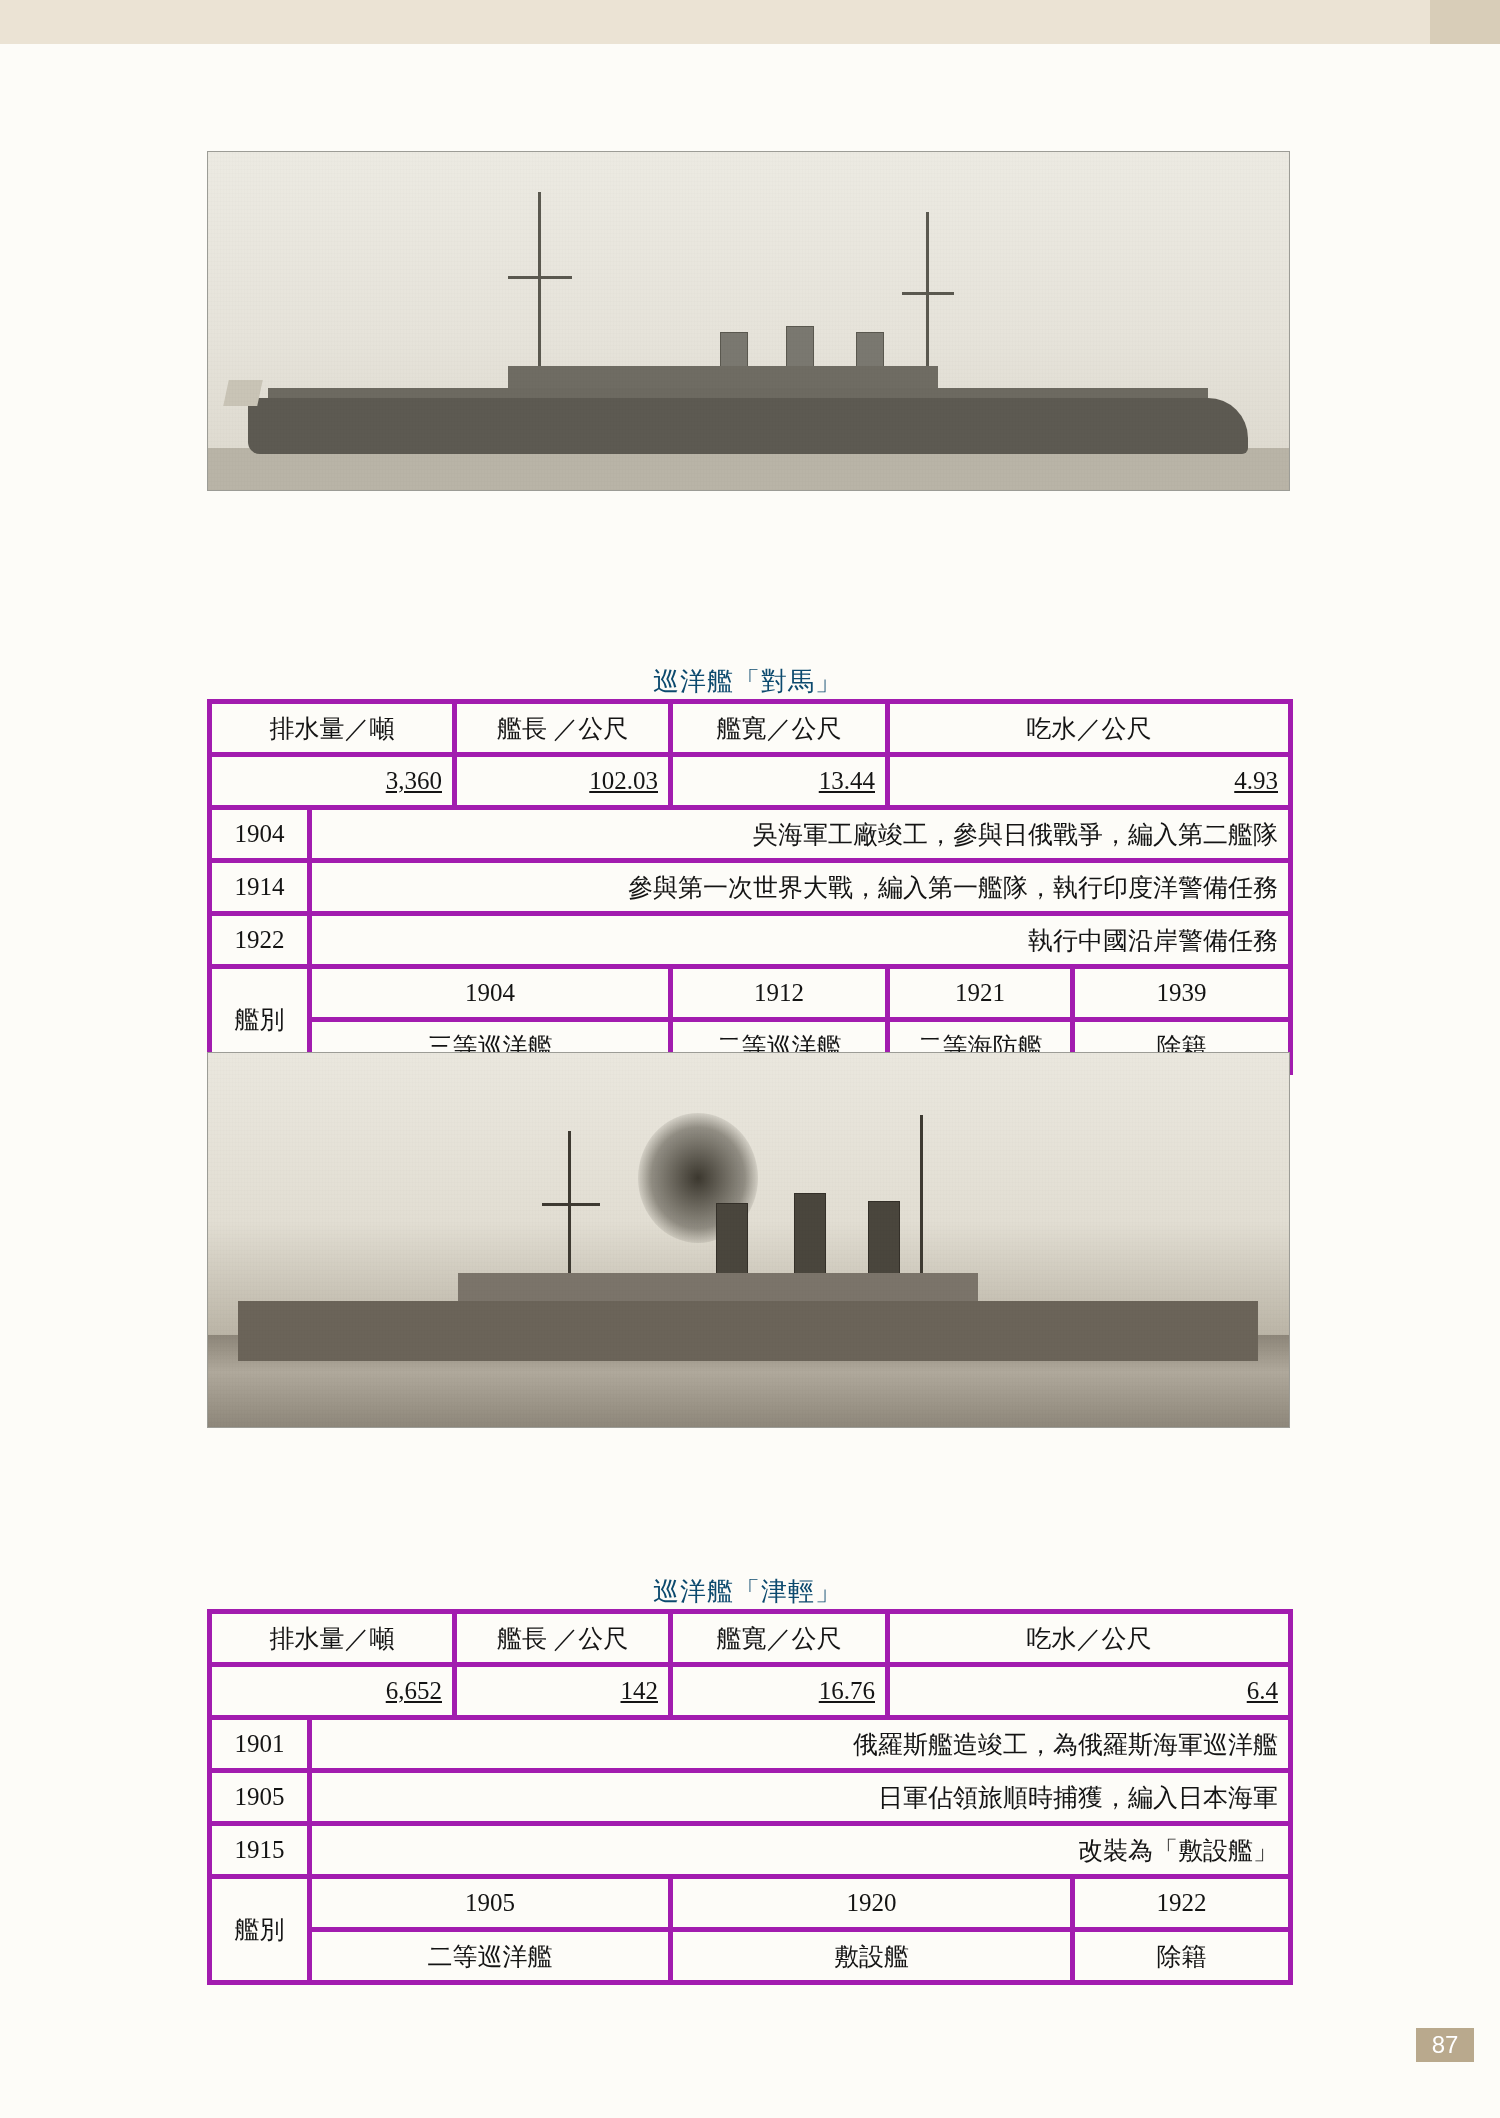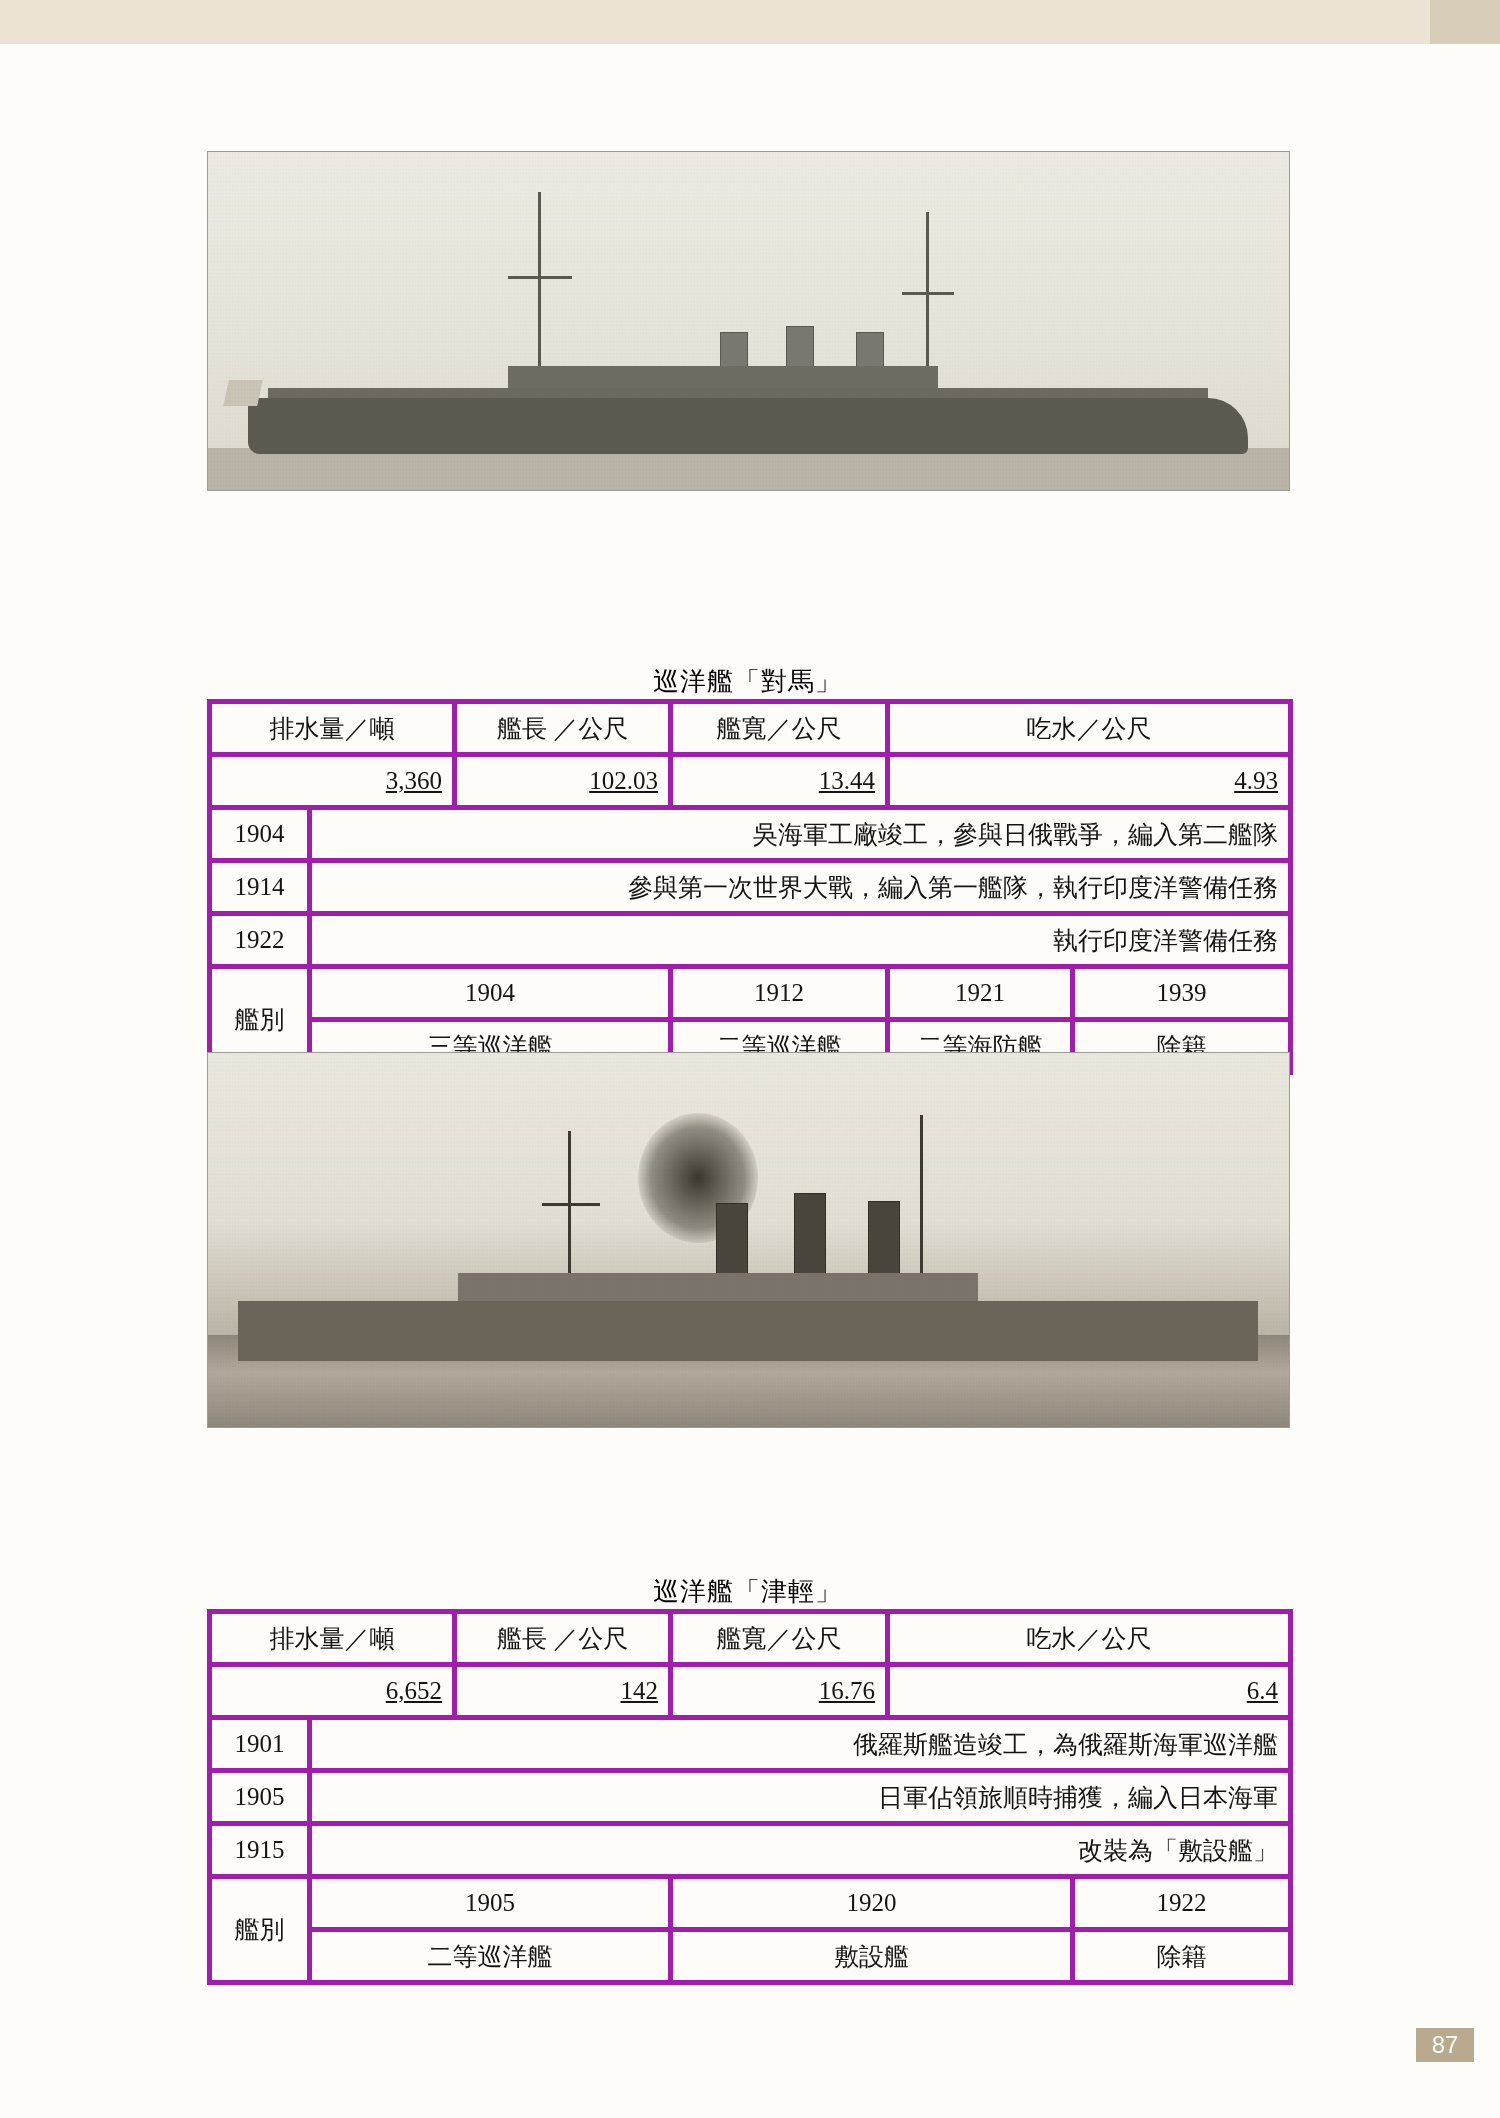--- a/index.html
+++ b/index.html
@@ -173,21 +173,21 @@
       repeating-linear-gradient(90deg, rgba(0,0,0,.05) 0 1px, rgba(255,255,255,0) 1px 3px),
       repeating-linear-gradient(0deg, rgba(0,0,0,.04) 0 1px, rgba(255,255,255,0) 1px 4px);
   }
 
   
   .caption {
     position: absolute;
     width: 1081px;
     text-align: center;
     font-size: 26px;
-    color: #000000;
+    color: #0c4a6e;
     letter-spacing: 1px;
   }
   .caption-1 { left: 207px; top: 620px; }
   .caption-2 { left: 207px; top: 1530px; text-align: center; }
 
   
   table.spec {
     position: absolute;
     border-collapse: collapse;
     width: 1081px;
@@ -283,21 +283,21 @@
         <tr>
           <td class="yearcell">1904</td>
           <td class="c-left" colspan="5">吳海軍工廠竣工，參與日俄戰爭，編入第二艦隊</td>
         </tr>
         <tr>
           <td class="yearcell">1914</td>
           <td class="c-left" colspan="5">參與第一次世界大戰，編入第一艦隊，執行印度洋警備任務</td>
         </tr>
         <tr>
           <td class="yearcell">1922</td>
-          <td class="c-left" colspan="5">執行印度洋警備任務</td>
+          <td class="c-left" colspan="5">執行中國沿岸警備任務</td>
         </tr>
         <tr>
           <td class="shiptype-label" rowspan="2">艦別</td>
           <td class="c-center" colspan="2">1904</td>
           <td class="c-center">1912</td>
           <td class="c-center">1921</td>
           <td class="c-center">1939</td>
         </tr>
         <tr>
           <td class="c-center" colspan="2">三等巡洋艦</td>

